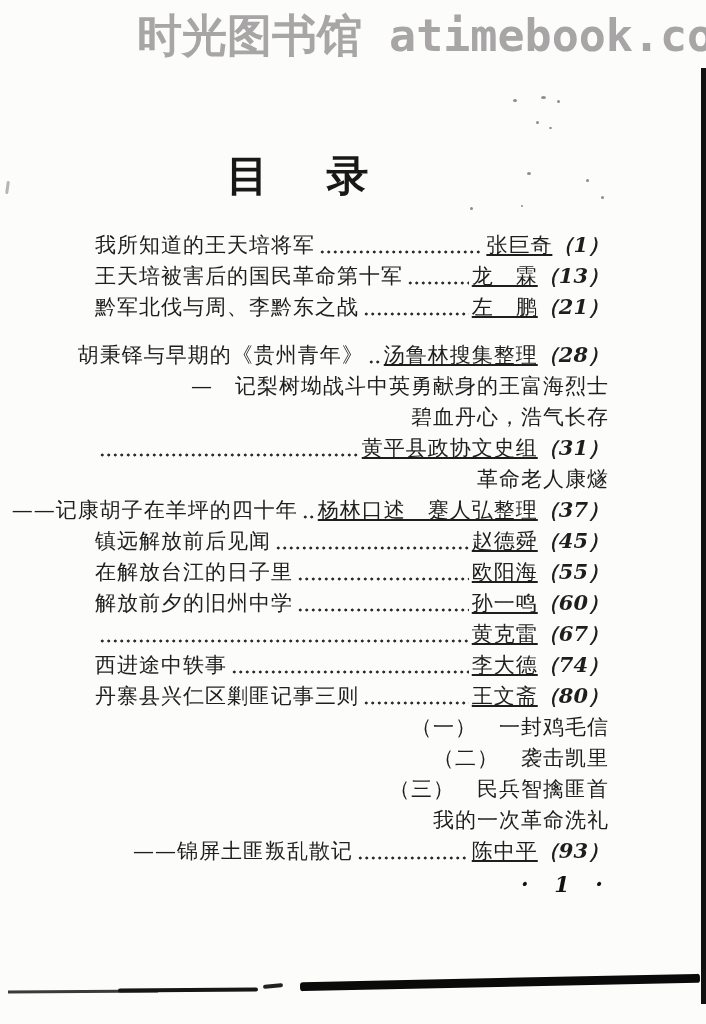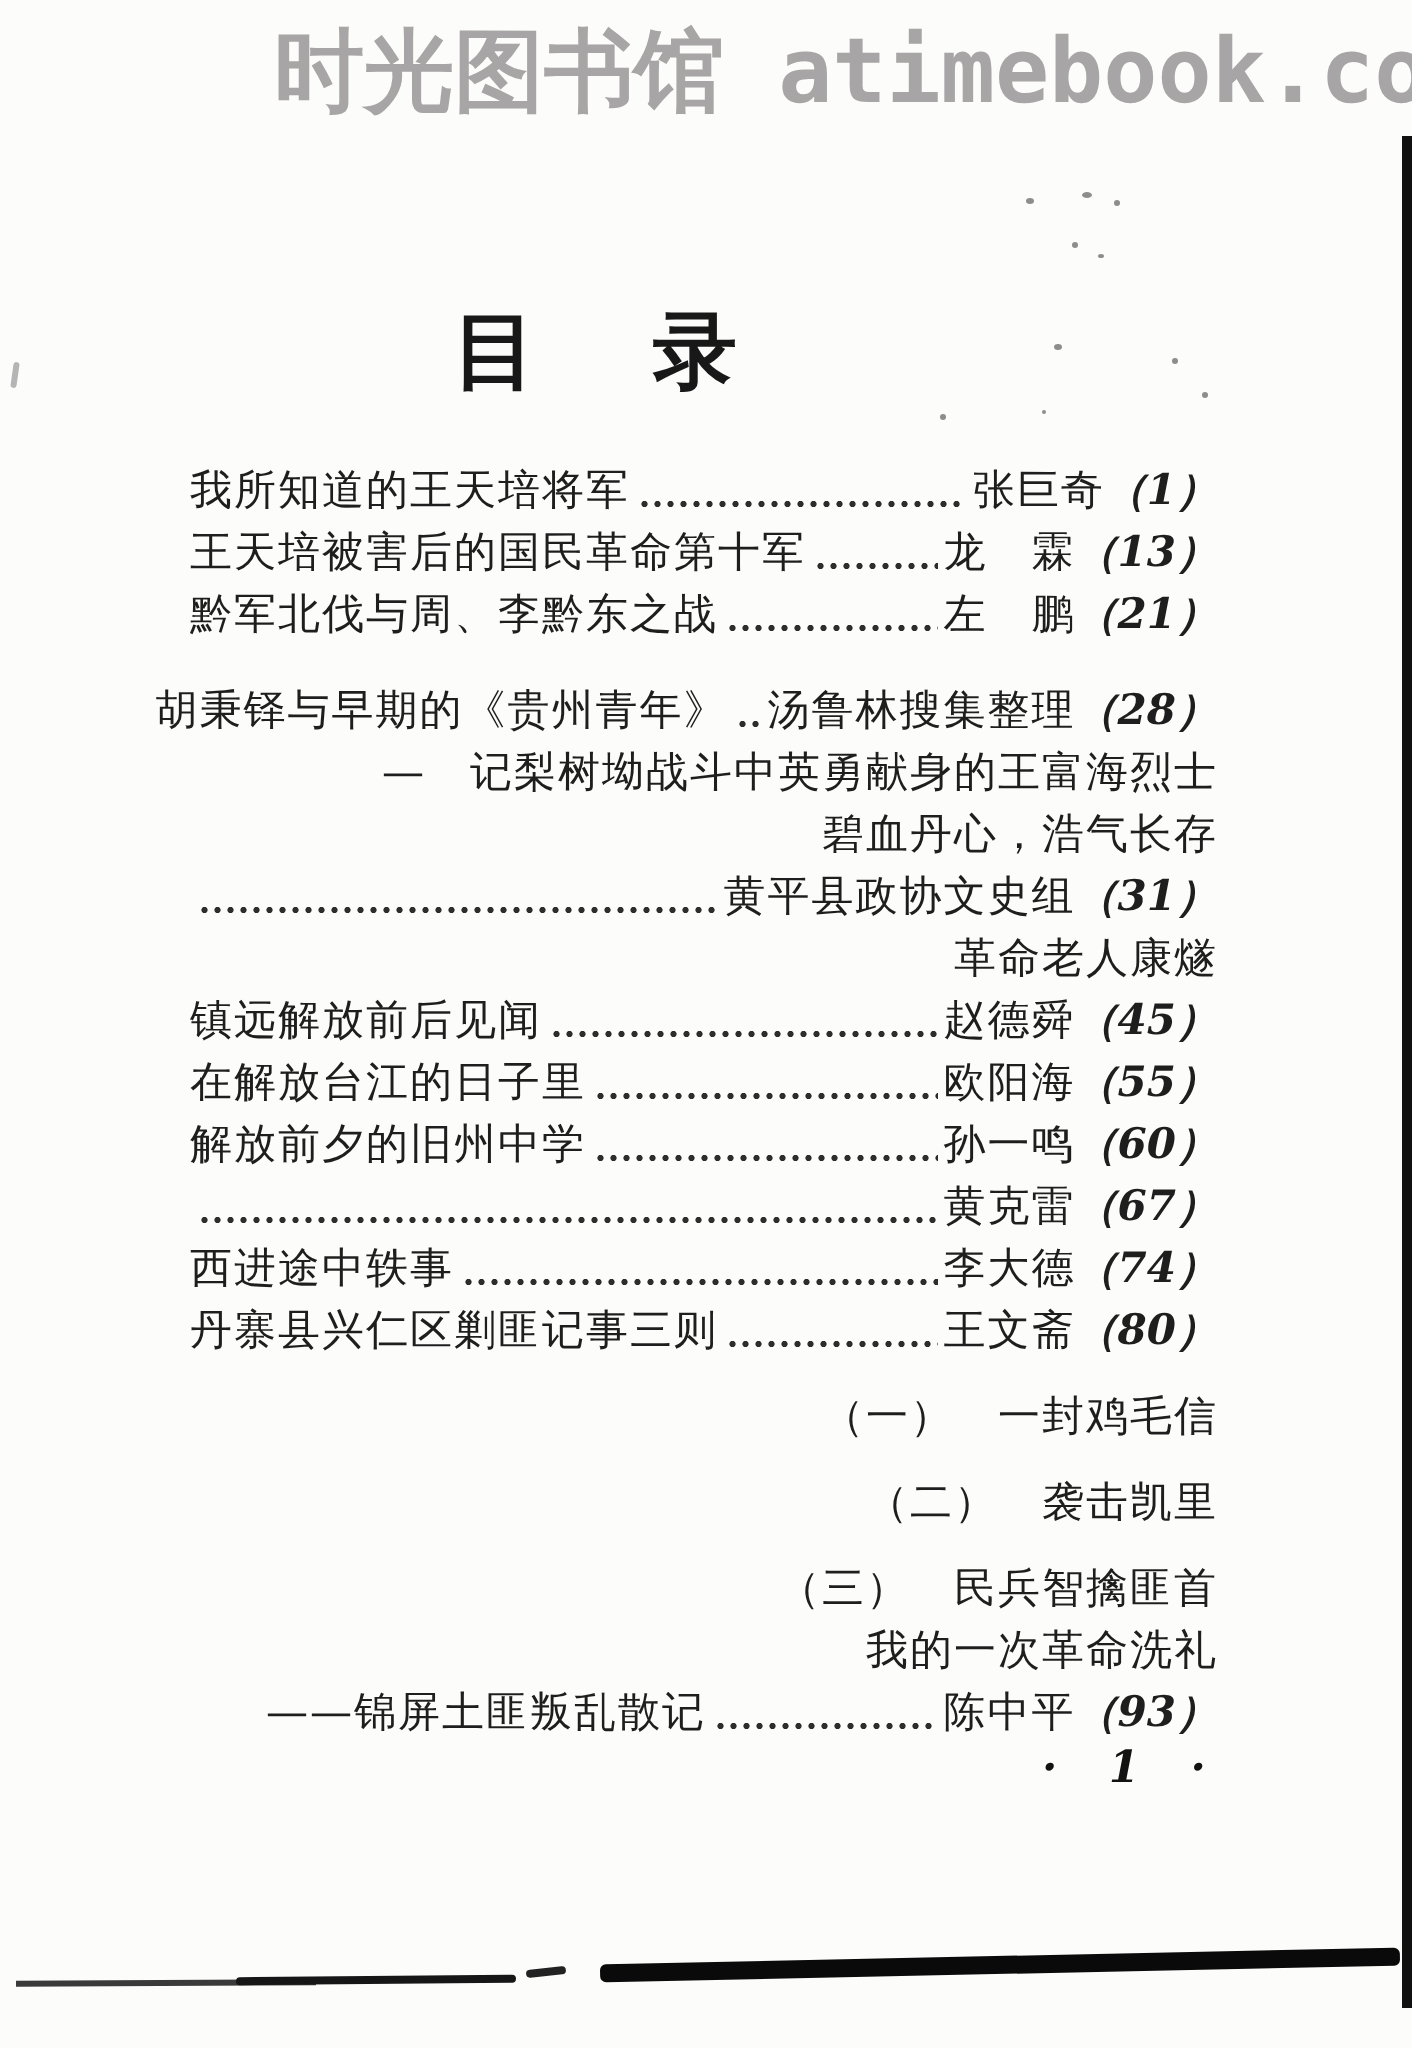--- a/index.html
+++ b/index.html
@@ -23,31 +23,31 @@
     text-align: center; font-size: 42px; font-weight: bold;
     letter-spacing: 8px; color: #181818;
   }
   .toc { position: absolute; left: 95px; top: 231px; width: 514px; }
   .toc-row {
     display: flex; align-items: baseline;
     height: 31px; font-size: 21px; letter-spacing: 1px;
     white-space: nowrap; overflow: visible; justify-content: flex-end;
   }
   .toc-row.gap-before { margin-top: 17px; }
-  .toc-row.lv1 { padding-left: 51px; margin-top: 12px; }
+  .toc-row.lv1 { padding-left: 51px; }
   .toc-row.lv2 { padding-left: 38px; }
   .entry-title { flex: 0 0 auto; font-weight: 500; }
   .entry-leader {
     flex: 1 1 auto; min-width: 14px; height: 8px;
     align-self: center; margin: 6px 3px 0 3px;
     background-image: radial-gradient(circle, #2d2d2d 1.35px, rgba(0,0,0,0) 1.75px);
     background-size: 6.5px 8px; background-repeat: repeat-x;
     background-position: 1px 2px;
   }
-  .entry-author { flex: 0 0 auto; }
+  .entry-author { flex: 0 0 auto; text-decoration: underline; }
   .entry-page { flex: 0 0 auto; font-style: italic; font-weight: bold; letter-spacing: 0; }
   .page-num {
     position: absolute; left: 521px; top: 871px;
     font-size: 22px; font-weight: bold; font-style: italic;
     letter-spacing: 9px; color: #121212;
   }
   .speck { position: absolute; background: #8d8d8d; border-radius: 50%; }
   .mark-left {
     position: absolute; left: 6px; top: 181px; width: 3px; height: 13px;
     background: #b5b5b5; border-radius: 2px; transform: rotate(8deg);
@@ -109,20 +109,26 @@
     <span class="entry-title"></span>
     <span class="entry-leader"></span>
     <span class="entry-author">黄平县政协文史组</span>
     <span class="entry-page">（31）</span>
   </div>
       <div class="toc-row">
     <span class="entry-title">革命老人康燧</span>
 
     <span class="entry-author"></span>
     <span class="entry-page"></span>
+  </div>
+      <div class="toc-row">
+    <span class="entry-title">——记康胡子在羊坪的四十年</span>
+    <span class="entry-leader"></span>
+    <span class="entry-author">杨林口述　蹇人弘整理</span>
+    <span class="entry-page">（37）</span>
   </div>
       <div class="toc-row">
     <span class="entry-title">镇远解放前后见闻</span>
     <span class="entry-leader"></span>
     <span class="entry-author">赵德舜</span>
     <span class="entry-page">（45）</span>
   </div>
       <div class="toc-row">
     <span class="entry-title">在解放台江的日子里</span>
     <span class="entry-leader"></span>

